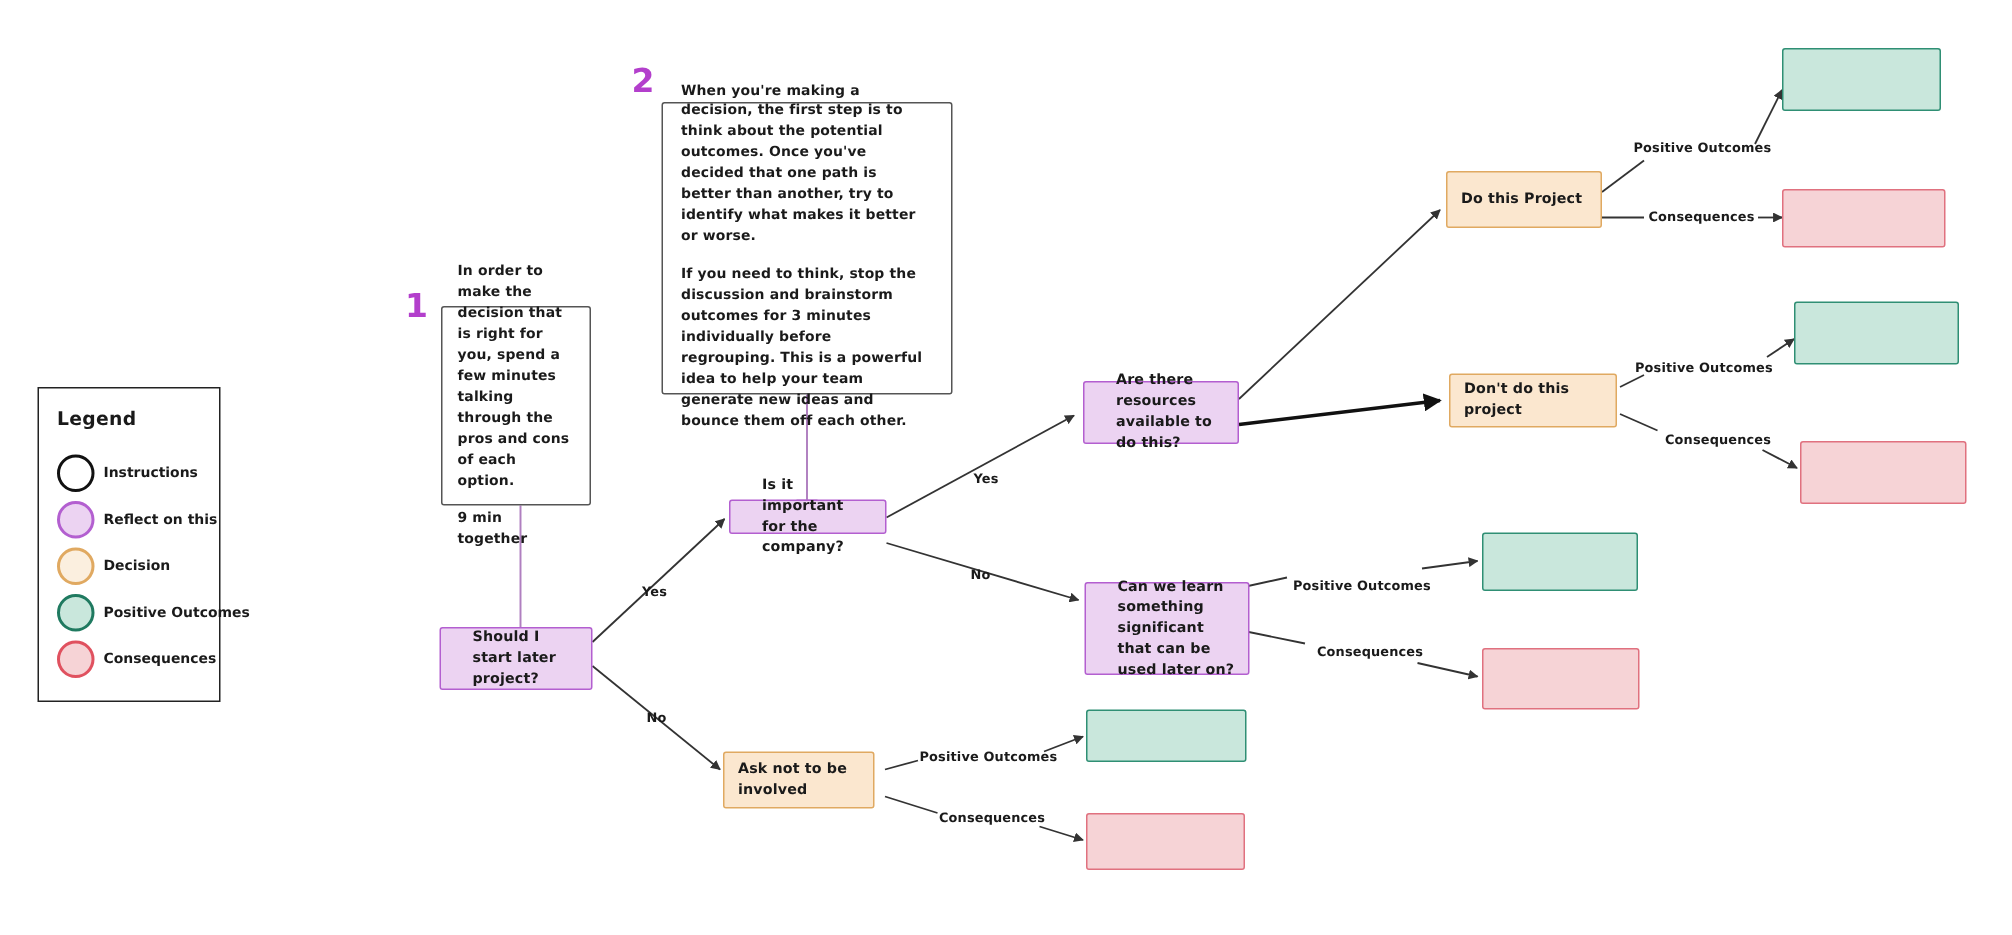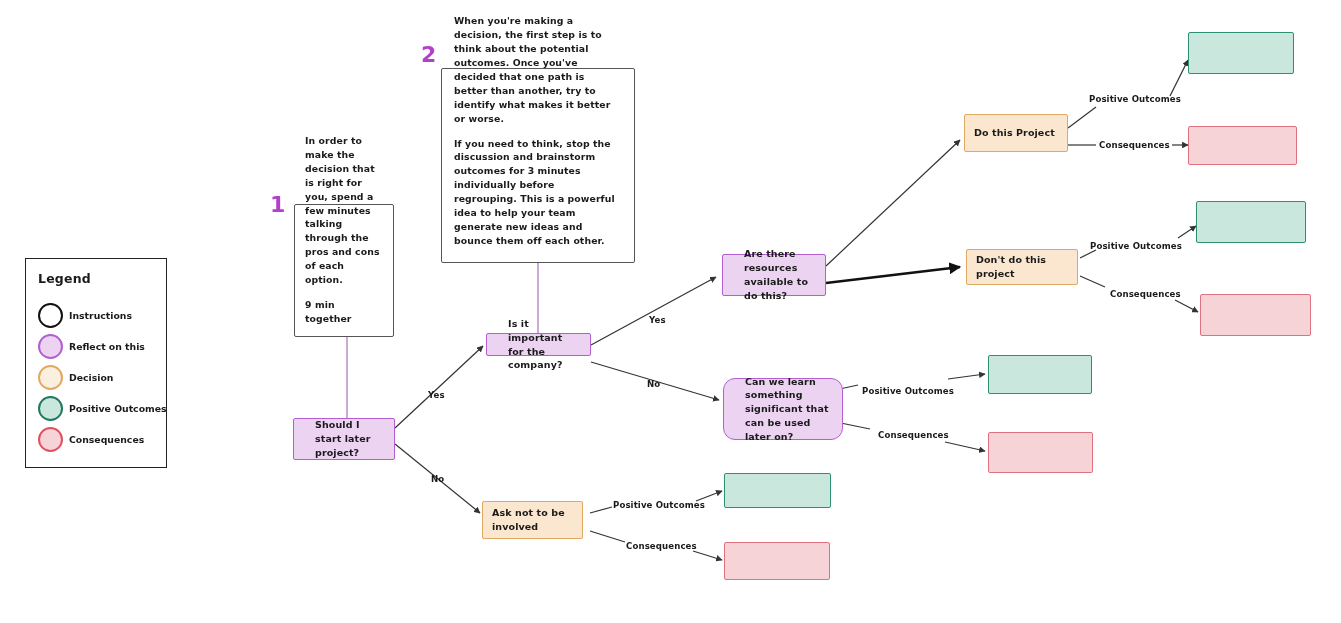--- a/index.html
+++ b/index.html
@@ -57,21 +57,21 @@
     background: #c9e7dc;
     border-color: #2f8f74;
   }
   .n-consequence {
     background: #f6d3d6;
     border-color: #e0717f;
   }
   .n-instruction {
     background: #ffffff;
     border-color: #555555;
-    align-items: flex-end;
+    align-items: center;
     font-size: 9.3px;
     line-height: 1.5;
     padding: 10px 10px;
   }
   .n-instruction p { margin: 0 0 11px 0; }
   .n-instruction p:last-child { margin-bottom: 0; }
 
   
   .step-marker {
     position: absolute;
@@ -90,21 +90,21 @@
     color: #1a1a1a;
     white-space: nowrap;
     letter-spacing: .1px;
   }
 
   
   #legend {
     position: absolute;
     left: 25px;
     top: 258px;
-    width: 142px;
+    width: 122px;
     height: 210px;
     box-sizing: border-box;
     border: 1.6px solid #222;
     background: #fff;
     padding: 12px 0 0 12px;
   }
   #legend .legend-title {
     font-size: 12.5px;
     font-weight: 700;
     margin: 0 0 14px 0;
@@ -239,21 +239,21 @@
   </div>
 
   <div class="node n-reflect" style="left:486px; top:333px; width:105px; height:23px;">
     <span>Is it important for the company?</span>
   </div>
 
   <div class="node n-reflect" style="left:722px; top:254px; width:104px; height:42px;">
     <span>Are there resources available to do this?</span>
   </div>
 
-  <div class="node n-reflect" style="left:723px; top:378px; width:120px; height:62px;border-radius:12px;">
+  <div class="node n-reflect" style="left:723px; top:388px; width:110px; height:62px;">
     <span>Can we learn something significant that can be used later on?</span>
   </div>
 
   <div class="node n-decision" style="left:964px; top:114px; width:104px; height:38px;">
     <span>Do this Project</span>
   </div>
 
   <div class="node n-decision" style="left:966px; top:249px; width:112px; height:36px;">
     <span>Don't do this project</span>
   </div>

